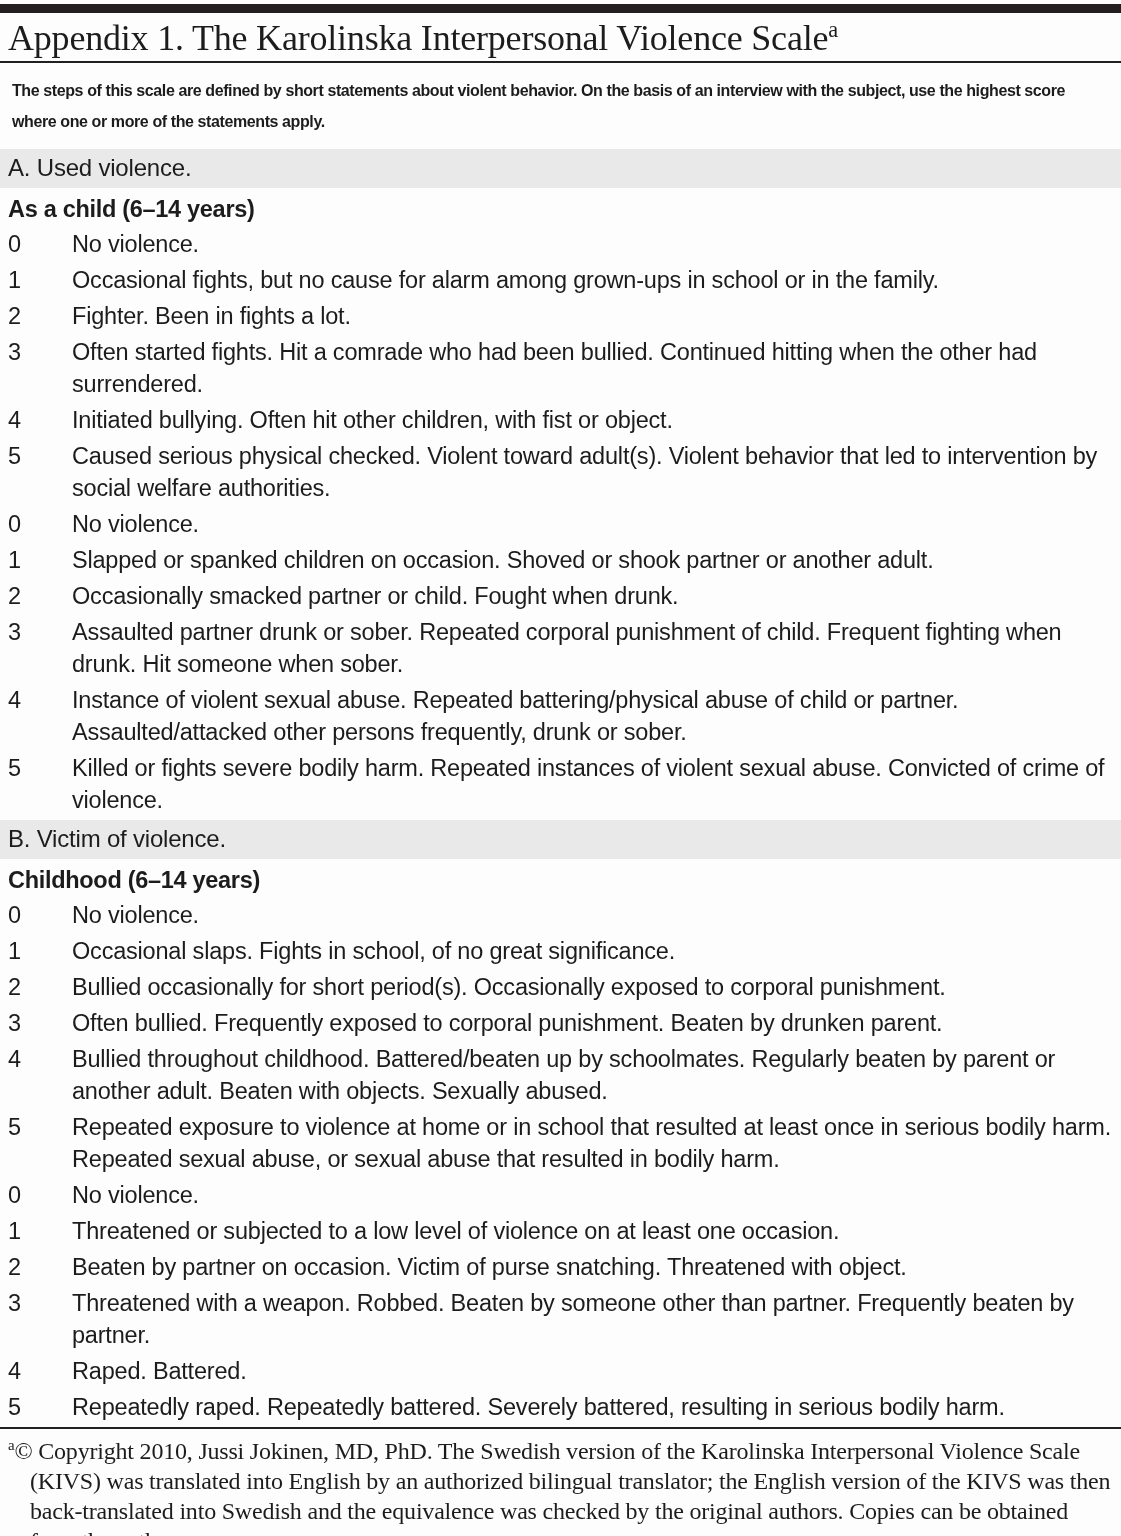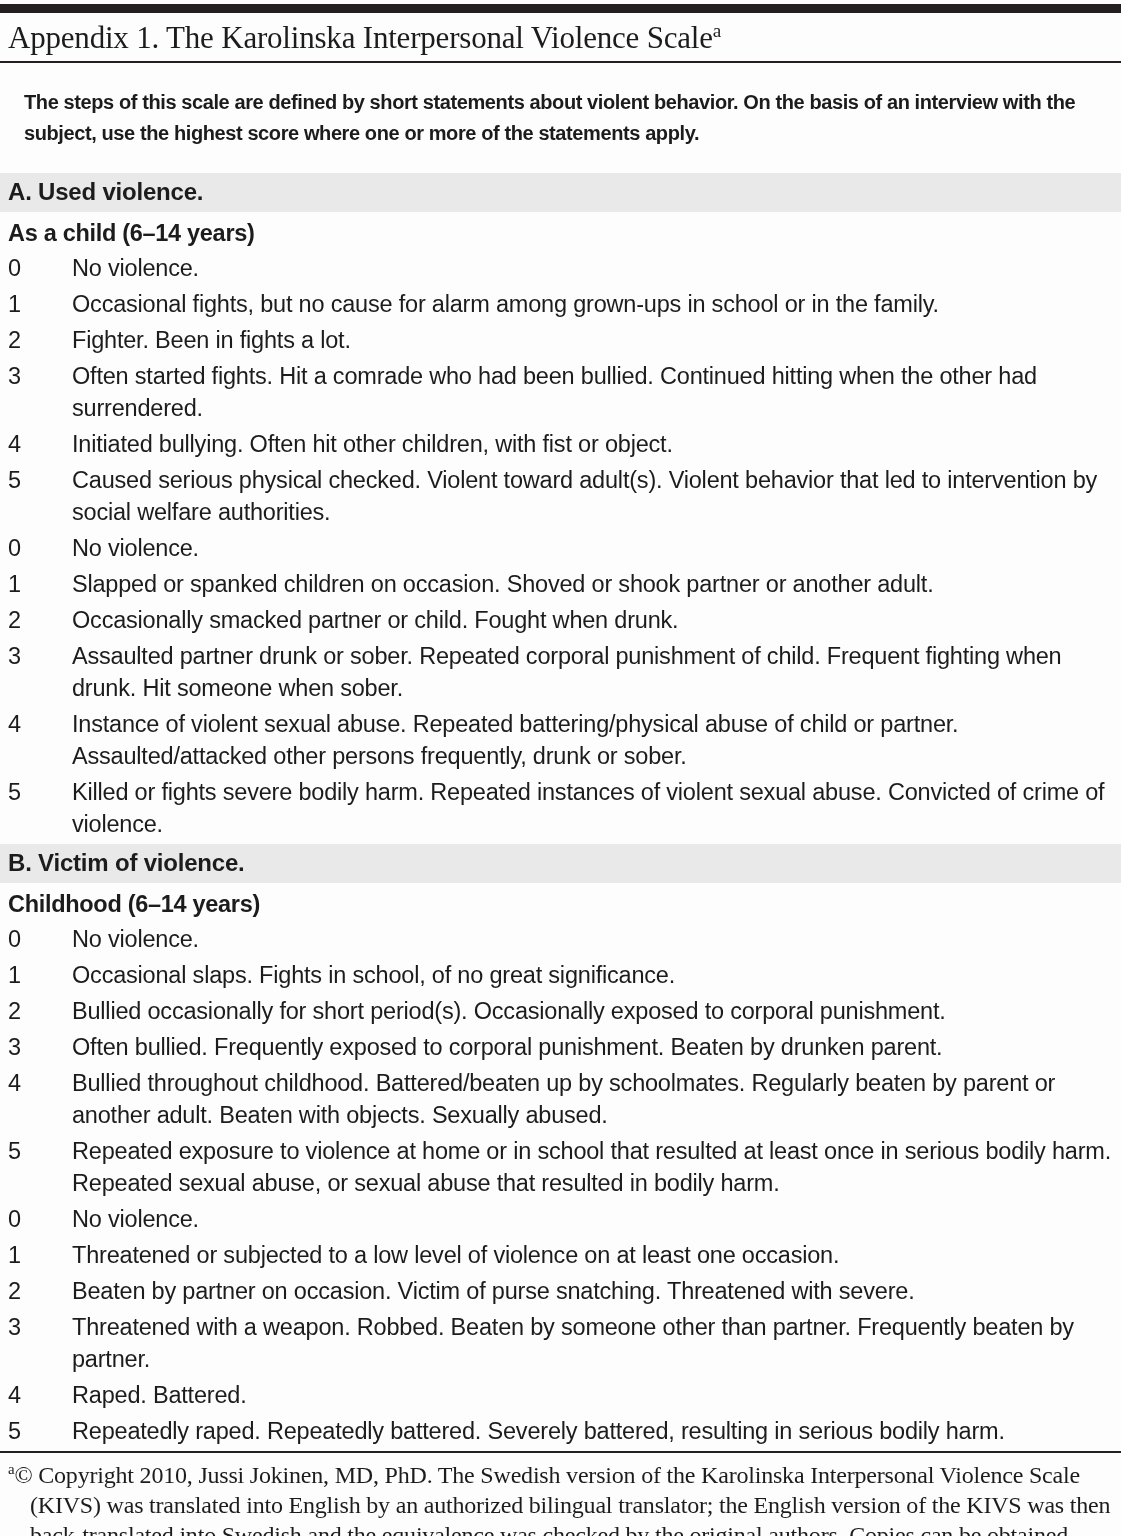--- a/index.html
+++ b/index.html
@@ -21,39 +21,39 @@
     width:1121px;
     min-height:1536px;
     box-sizing:border-box;
     background:var(--page-bg);
   }
   .top-gap{height:4px;}
   .top-bar{height:9px;background:var(--rule);}
   .title{
     font-family:"Liberation Serif", serif;
     font-weight:400;
-    font-size:31px;
+    font-size:36px;
     line-height:36px;
     margin:0;
     padding:7px 8px 5px 8px;
     letter-spacing:-0.2px;
   }
   .title sup{font-size:62%;line-height:0;}
   .title-rule{height:2px;background:var(--rule);}
   .intro{
     font-weight:700;
-    font-size:20px;
+    font-size:16px;
     line-height:31px;
     letter-spacing:-0.4px;
-    margin:16px;
+    margin:4px;
     padding:8px 8px 8px 8px;
   }
   .band{
     background:var(--band);
-    font-weight:700;
+    font-weight:400;
     font-size:24px;
     line-height:30px;
     padding:4px 8px 5px 8px;
     margin:0 0 5px 0;
     letter-spacing:-0.2px;
   }
   .subhead{
     font-weight:700;
     font-size:23.5px;
     line-height:31px;
@@ -217,21 +217,21 @@
     <span class="desc">No violence.</span>
   </div>
 
   <div class="item">
     <span class="score">1</span>
     <span class="desc">Threatened or subjected to a low level of violence on at least one occasion.</span>
   </div>
 
   <div class="item">
     <span class="score">2</span>
-    <span class="desc">Beaten by partner on occasion. Victim of purse snatching. Threatened with severe.</span>
+    <span class="desc">Beaten by partner on occasion. Victim of purse snatching. Threatened with object.</span>
   </div>
 
   <div class="item">
     <span class="score">3</span>
     <span class="desc">Threatened with a weapon. Robbed. Beaten by someone other than partner. Frequently beaten by partner.</span>
   </div>
 
   <div class="item">
     <span class="score">4</span>
     <span class="desc">Raped. Battered.</span>

